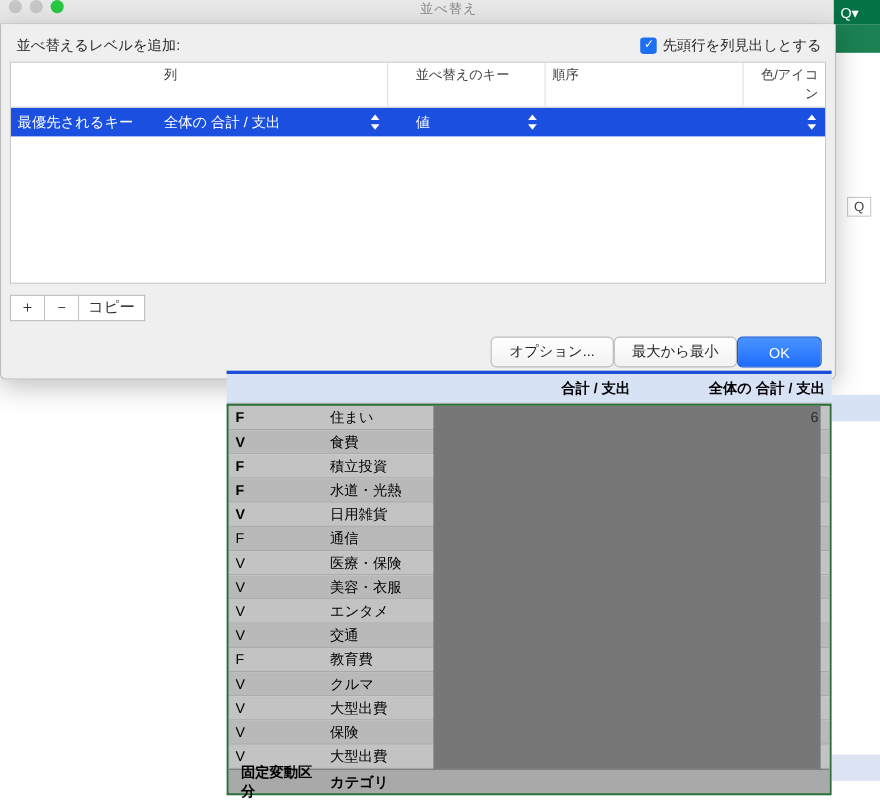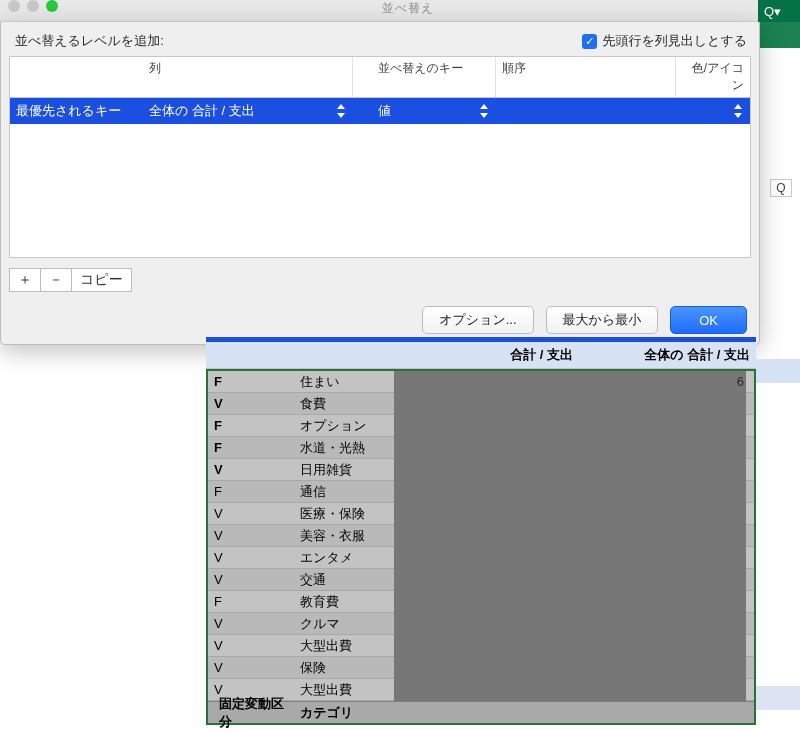--- a/index.html
+++ b/index.html
@@ -64,33 +64,33 @@
     }
     .updown::before { top:0; border-bottom:5px solid #fff; }
     .updown::after  { bottom:0; border-top:5px solid #fff; }
     .btn-row { display:flex; gap:0; margin-top:10px; }
     .btn-small {
       background:#fff; border:1px solid #bdbdbd; height:24px; min-width:24px;
       padding:0 8px; display:flex; align-items:center; justify-content:center; font-size:14px;
       color:#333;
     }
     .btn-small + .btn-small { border-left:none; }
-    .actions { display:flex; justify-content:flex-end; gap:12px; margin-top:14px; padding-right:4px; }
+    .actions { display:flex; justify-content:flex-end; margin-top:14px; padding-right:4px; }
     .mac-btn {
       background:linear-gradient(#ffffff,#f2f2f2);
       border:1px solid #bcbcbc; border-radius:5px;
       padding:4px 16px; font-size:13px; color:#222;
     }
     .mac-btn.primary {
       background:linear-gradient(#4a94ff,#1e6dff);
       border:1px solid #1a5be0; color:#fff; padding:4px 28px;
     }
     
     .sheet-wrap { position:absolute; left:206px; top:337px; width:550px; }
-    .sheet-head { display:flex; background:#d7e2f4; border-top:5px solid #1d4ed8; border-bottom:1px solid #c1c1c1; font-weight:600; font-size:13px;}
+    .sheet-head { display:flex; background:#d7e2f4; border-top:3px solid #1d4ed8; border-bottom:1px solid #c1c1c1; font-weight:600; font-size:13px;}
     .sh-colA { width:88px; }
     .sh-colB { width:108px; }
     .sh-colC { flex:1; text-align:right; padding-right:14px; }
     .sh-colD { flex:1; text-align:right; padding-right:6px; }
     .sheet-head > div { padding:4px 6px; }
     .sheet-body { border:2px solid #2b6f3a; position:relative; }
     .sh-row { display:flex; background:#b9b9b9; border-bottom:1px solid #a8a8a8; height:22px; align-items:center;}
     .sh-row.band { background:#c3c3c3; }
     .sh-row .ca { width:88px; padding-left:6px; font-size:13px; }
     .sh-row .cb { width:108px; padding-left:4px; font-size:13px; }
@@ -190,21 +190,21 @@
         <div class="cb">住まい</div>
         <div class="rest"></div>
       </div>
       <div class="sh-row bold">
         <div class="ca">V</div>
         <div class="cb">食費</div>
         <div class="rest"></div>
       </div>
       <div class="sh-row bold band">
         <div class="ca">F</div>
-        <div class="cb">オプション</div>
+        <div class="cb">積立投資</div>
         <div class="rest"></div>
       </div>
       <div class="sh-row bold">
         <div class="ca">F</div>
         <div class="cb">水道・光熱</div>
         <div class="rest"></div>
       </div>
       <div class="sh-row bold band">
         <div class="ca">V</div>
         <div class="cb">日用雑貨</div>

